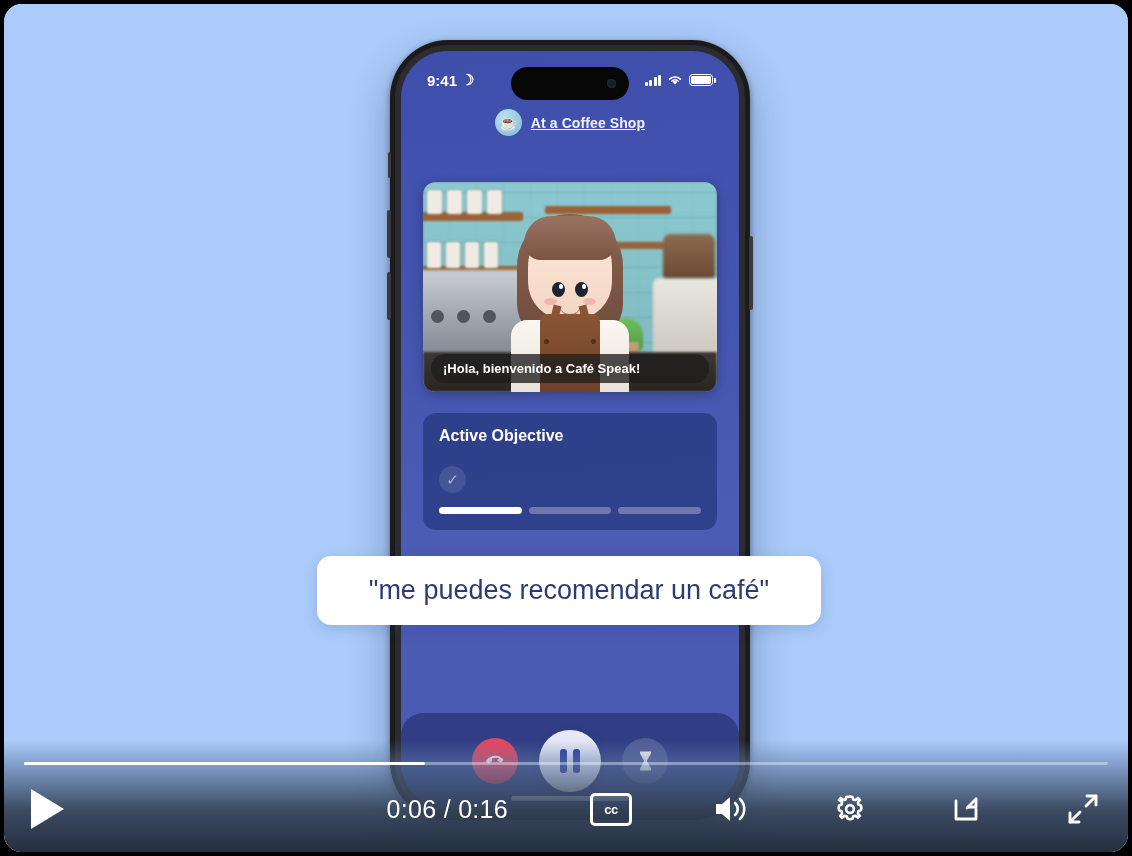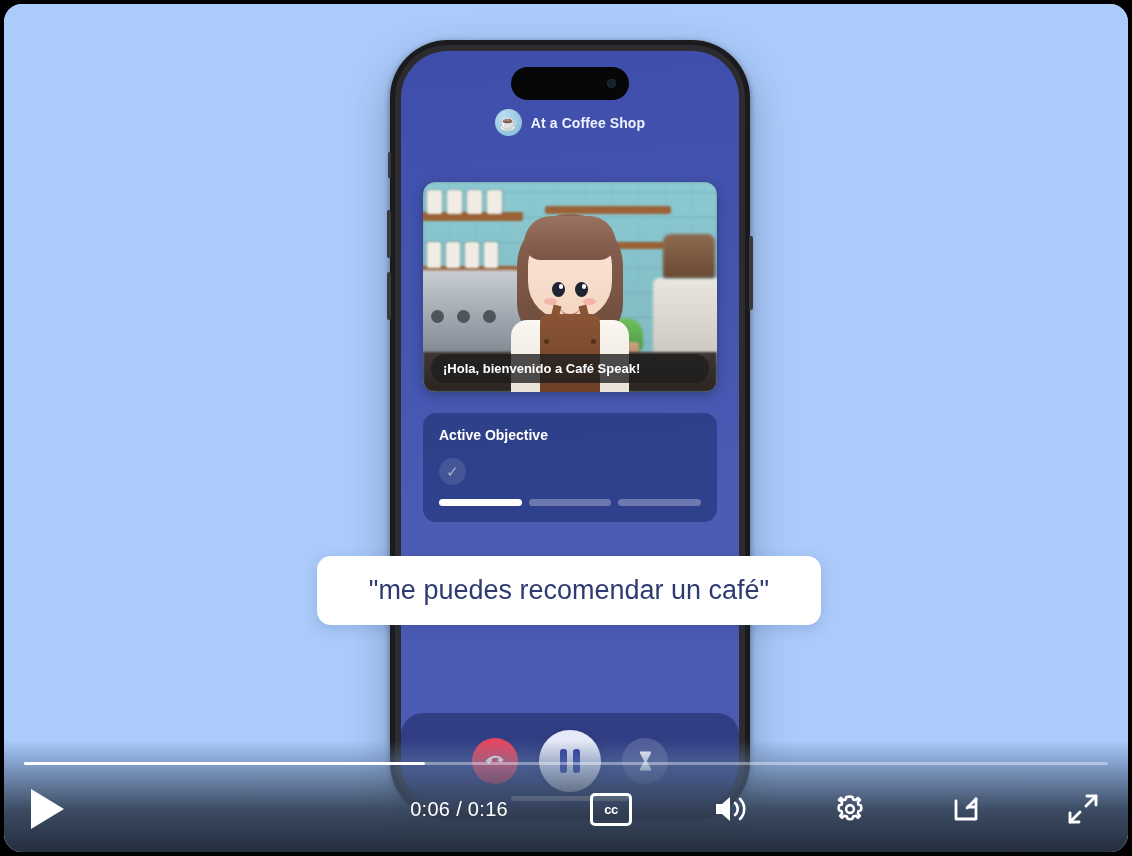--- a/index.html
+++ b/index.html
@@ -117,21 +117,21 @@
     position: absolute; top: 58px; left: 0; right: 0;
     display: flex; align-items: center; justify-content: center;
     gap: 9px; z-index: 5;
   }
   .scene-icon {
     width: 27px; height: 27px; border-radius: 50%;
     background: radial-gradient(circle at 35% 30%, #bcdff0, #7fb8d6);
     display:flex; align-items:center; justify-content:center;
     font-size: 15px; line-height: 1;
   }
-  .scene-label { color:#eef2ff; font-size: 14px; font-weight: bold; letter-spacing: .1px;}
+  .scene-label { color:#eef2ff; font-size: 14px; font-weight: bold; letter-spacing: .1px; text-decoration: underline;}
 
   
   .scene-card {
     position: absolute;
     left: 22px; top: 131px;
     width: 294px; height: 210px;
     border-radius: 13px;
     overflow: hidden;
     background: #6f8d97;
     box-shadow: 0 3px 12px rgba(0,0,0,0.28);
@@ -266,21 +266,21 @@
   
   .objective-card {
     position:absolute; left:22px; top:362px;
     width:294px;
     background: rgba(42,58,130,0.82);
     border-radius: 13px;
     padding: 14px 16px 16px;
     box-sizing:border-box;
     z-index:4;
   }
-  .obj-title { color:#fff; font-size:14px; font-weight:bold; margin-bottom:15px;}
+  .obj-title { color:#fff; font-size:16px; font-weight:bold; margin-bottom:21px;}
   .obj-row { display:flex; align-items:flex-start; gap:11px;}
   .obj-check {
     width:27px;height:27px;border-radius:50%;
     background: rgba(255,255,255,0.11);
     display:flex;align-items:center;justify-content:center;
     flex:0 0 auto;
     color: rgba(255,255,255,0.55);
     font-size:15px; line-height:1;
   }
   .obj-text { color:#eceffb; font-size:12.5px; font-weight:bold; line-height:1.33; padding-top:1px;}
@@ -341,21 +341,21 @@
     position:absolute; left:0; top:0; height:100%;
     background:#fff; border-radius:2px;
   }
   .ctrl-row {
     position:absolute; left:0; right:0; bottom:0; height:86px;
     display:flex; align-items:center;
   }
   .play-btn { margin-left:22px; cursor:pointer; display:flex; }
   .spacer { flex:1; }
   .time-display {
-    color:#fff; font-size:20px; letter-spacing:.3px;
+    color:#fff; font-size:25px; letter-spacing:.3px;
     margin-right:34px;
   }
   .icon-btn { margin-right:32px; display:flex; align-items:center; cursor:pointer;padding-left:48px;}
   .icon-btn:last-child { margin-right:26px;}
   .cc-box {
     width:36px;height:27px;border:3px solid #fff;border-radius:5px;
     display:flex;align-items:center;justify-content:center;
     color:#fff;font-size:13px;font-weight:bold;letter-spacing:-0.5px;
   }
 </style>
@@ -368,20 +368,42 @@
 
     <div class="phone">
       <div class="phone-inner-ring"></div>
       <span class="btn-side btn-silent"></span>
       <span class="btn-side btn-volup"></span>
       <span class="btn-side btn-voldn"></span>
       <span class="btn-side btn-power"></span>
 
       <div class="phone-screen">
 
+        <div class="statusbar">
+          <div class="sb-left">
+            <span>9:41</span>
+            <span>☽</span>
+          </div>
+          <div class="sb-right">
+            <span class="bars">
+                <i></i>
+                <i></i>
+                <i></i>
+                <i></i>
+              </span>
+            <svg width="16" height="12" viewBox="0 0 16 12">
+              <path d="M8 10.6 L5.6 7.9 a3.6 3.6 0 0 1 4.8 0 Z" fill="#fff"></path>
+              <path d="M2.6 5.2 a7.8 7.8 0 0 1 10.8 0" stroke="#fff" stroke-width="1.6" fill="none" stroke-linecap="round"></path>
+              <path d="M4.6 7.2 a5 5 0 0 1 6.8 0" stroke="#fff" stroke-width="1.5" fill="none" stroke-linecap="round"></path>
+            </svg>
+            <span class="battery">
+                <b></b>
+              </span>
+          </div>
+        </div>
         <div class="dynamic-island">
           <span class="island-cam"></span>
         </div>
 
         <div class="scene-title">
           <span class="scene-icon">☕</span>
           <span class="scene-label">At a Coffee Shop</span>
         </div>
 
         <div class="scene-card">

